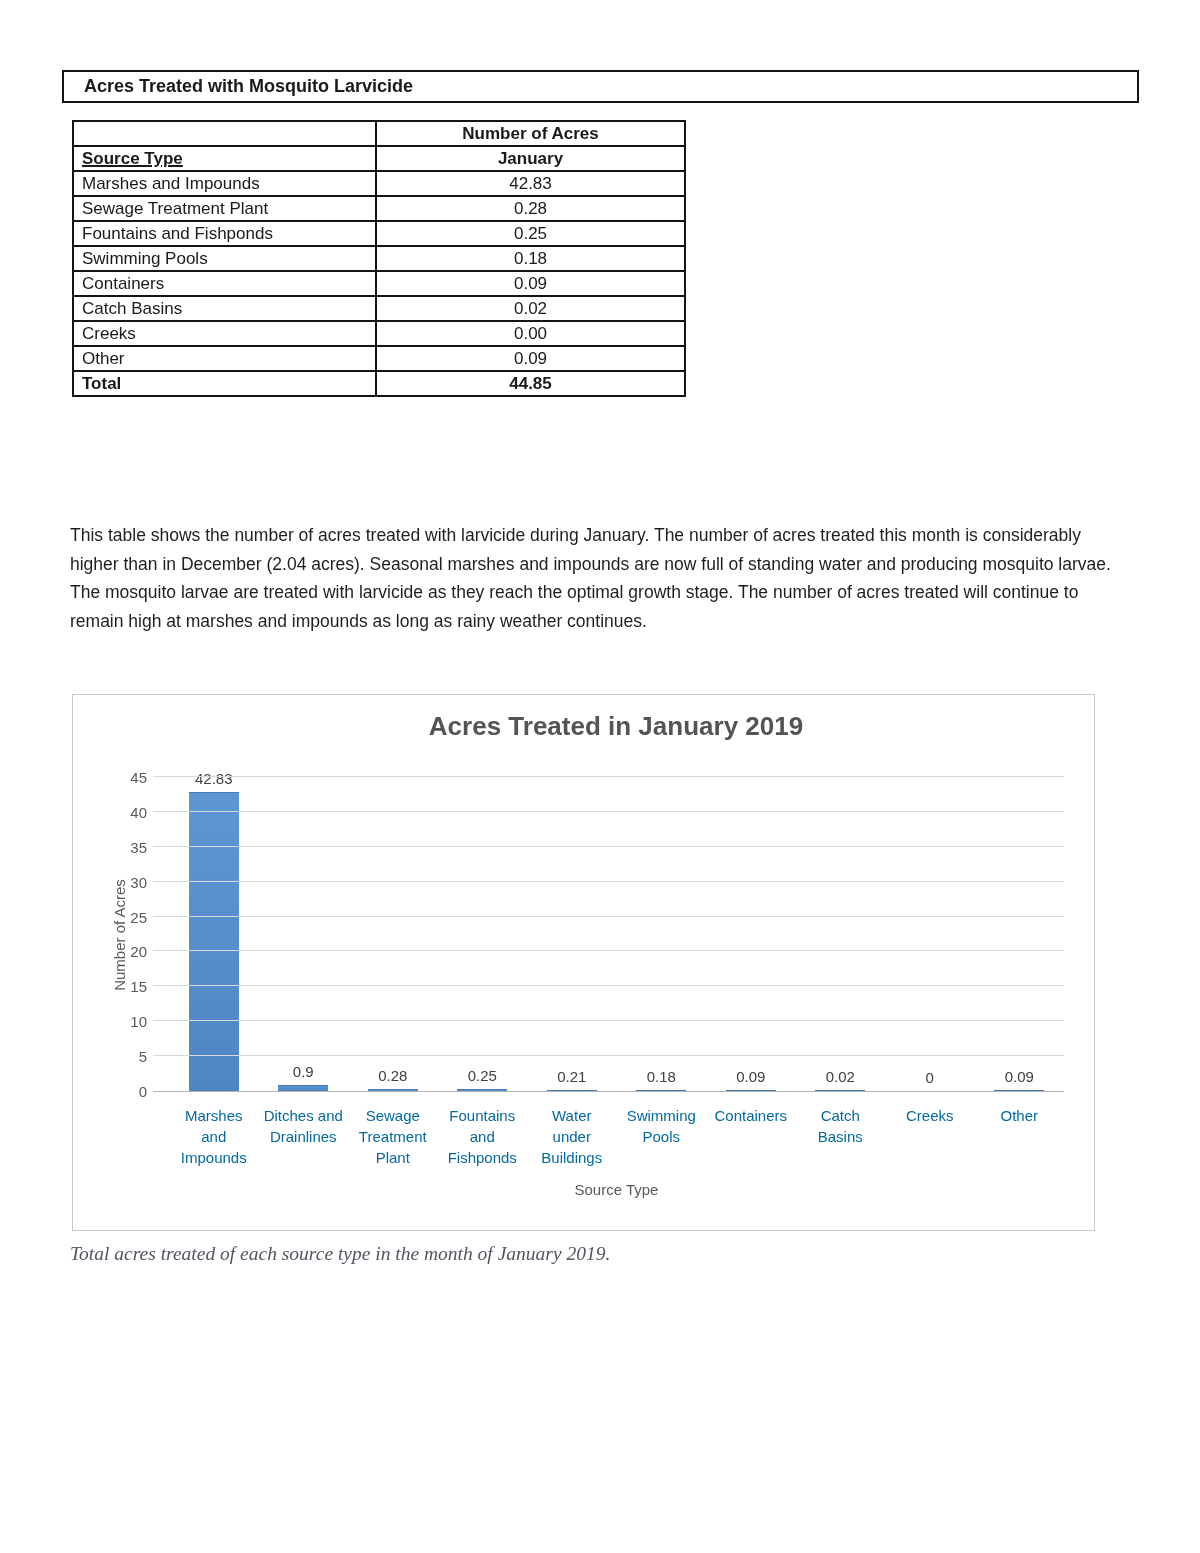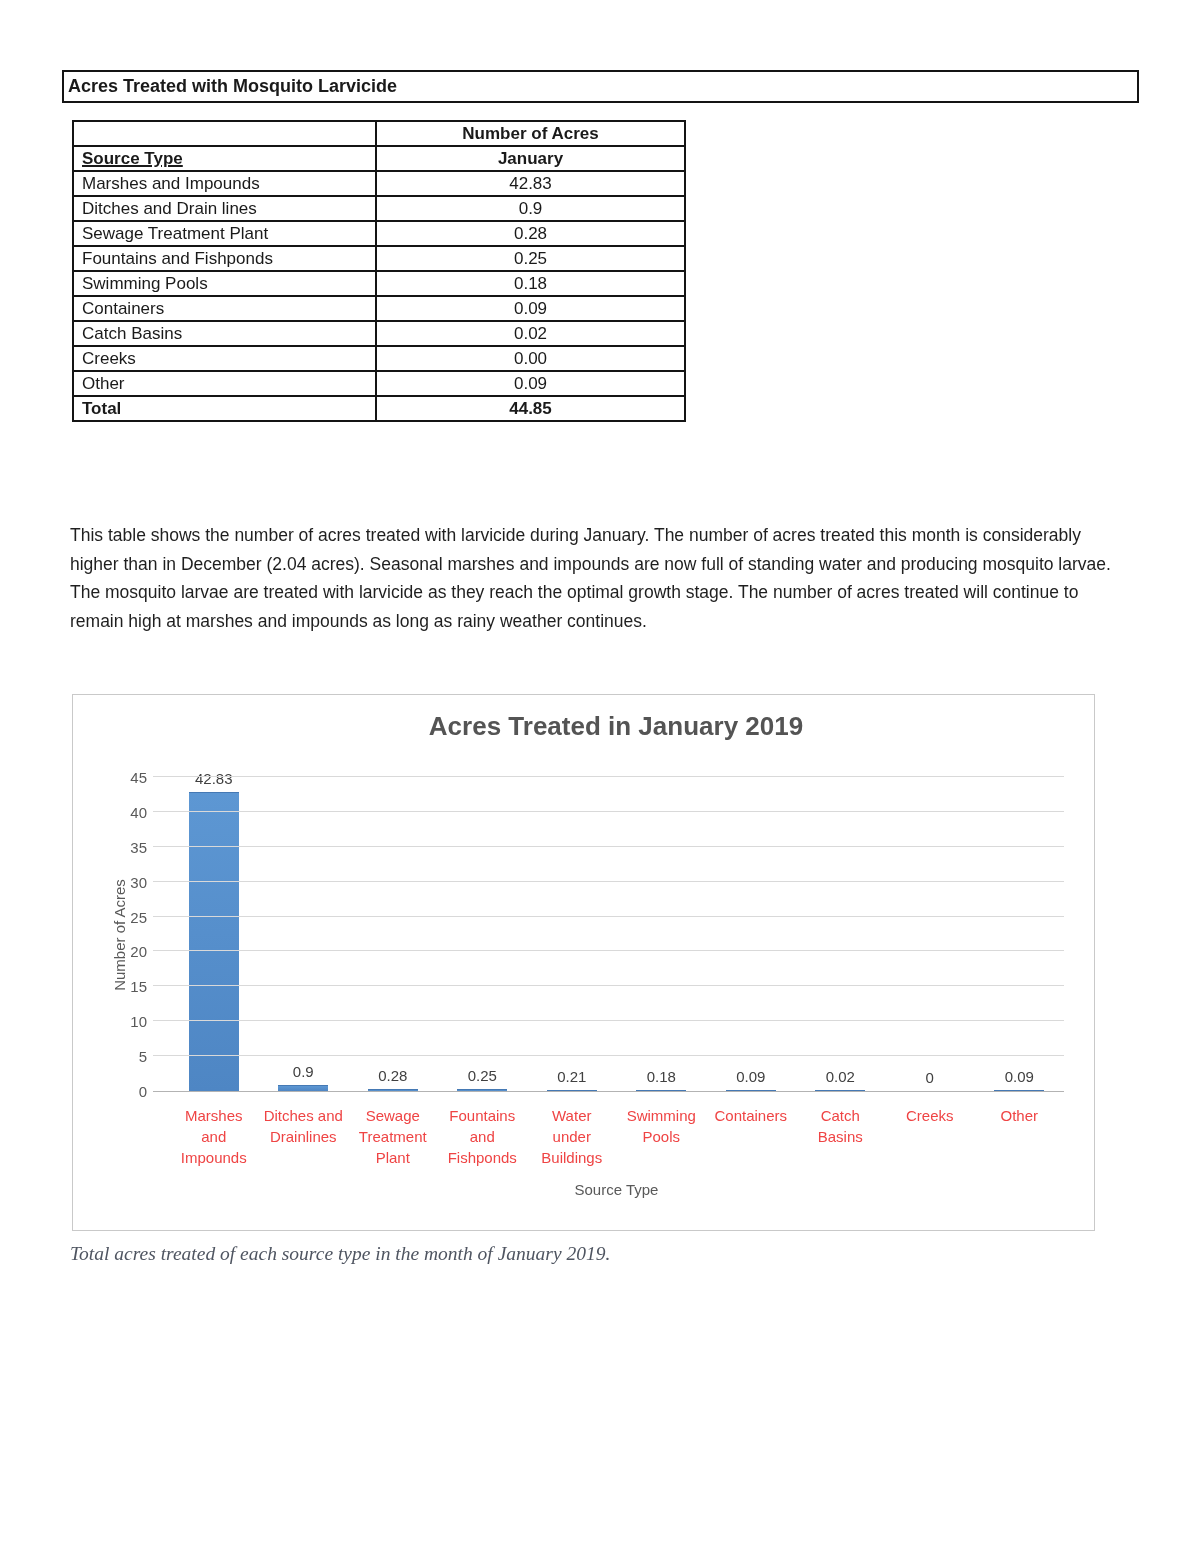--- a/index.html
+++ b/index.html
@@ -14,21 +14,21 @@
     overflow: hidden;
   }
 
   
   .title-box {
     position: absolute;
     left: 62px; top: 70px;
     width: 1077px; height: 33px;
     border: 2px solid #141414;
     display: flex; align-items: center;
-    padding-left: 4px;
+    padding-left: 20px;
     font-weight: bold;
     font-size: 18px;
   }
 
   
   .data-table {
     position: absolute;
     left: 72px; top: 120px;
     border-collapse: collapse;
     font-size: 17px;
@@ -115,21 +115,21 @@
     font-size: 15px; color: #595959;
   }
   .xticks {
     position: absolute;
     left: 96px; top: 410px;
     width: 895px; height: 70px;
   }
   .xtick {
     position: absolute; top: 0;
     text-align: center;
-    font-size: 15px; color: #ef4444;
+    font-size: 15px; color: #0369a1;
     line-height: 21px;
   }
   .xlabel {
     position: absolute;
     left: 96px; top: 486px; width: 895px;
     text-align: center;
     font-size: 15px; color: #595959;
   }
 
   
@@ -159,24 +159,20 @@
         <td class="c2 hdr">Number of Acres</td>
       </tr>
       <tr>
         <td class="c1 hdr uline">Source Type</td>
         <td class="c2 hdr">January</td>
       </tr>
 
     <tr>
           <td class="c1">Marshes and Impounds</td>
           <td class="c2">42.83</td>
-        </tr>
-        <tr>
-          <td class="c1">Ditches and Drain lines</td>
-          <td class="c2">0.9</td>
         </tr>
         <tr>
           <td class="c1">Sewage Treatment Plant</td>
           <td class="c2">0.28</td>
         </tr>
         <tr>
           <td class="c1">Fountains and Fishponds</td>
           <td class="c2">0.25</td>
         </tr>
         <tr>

